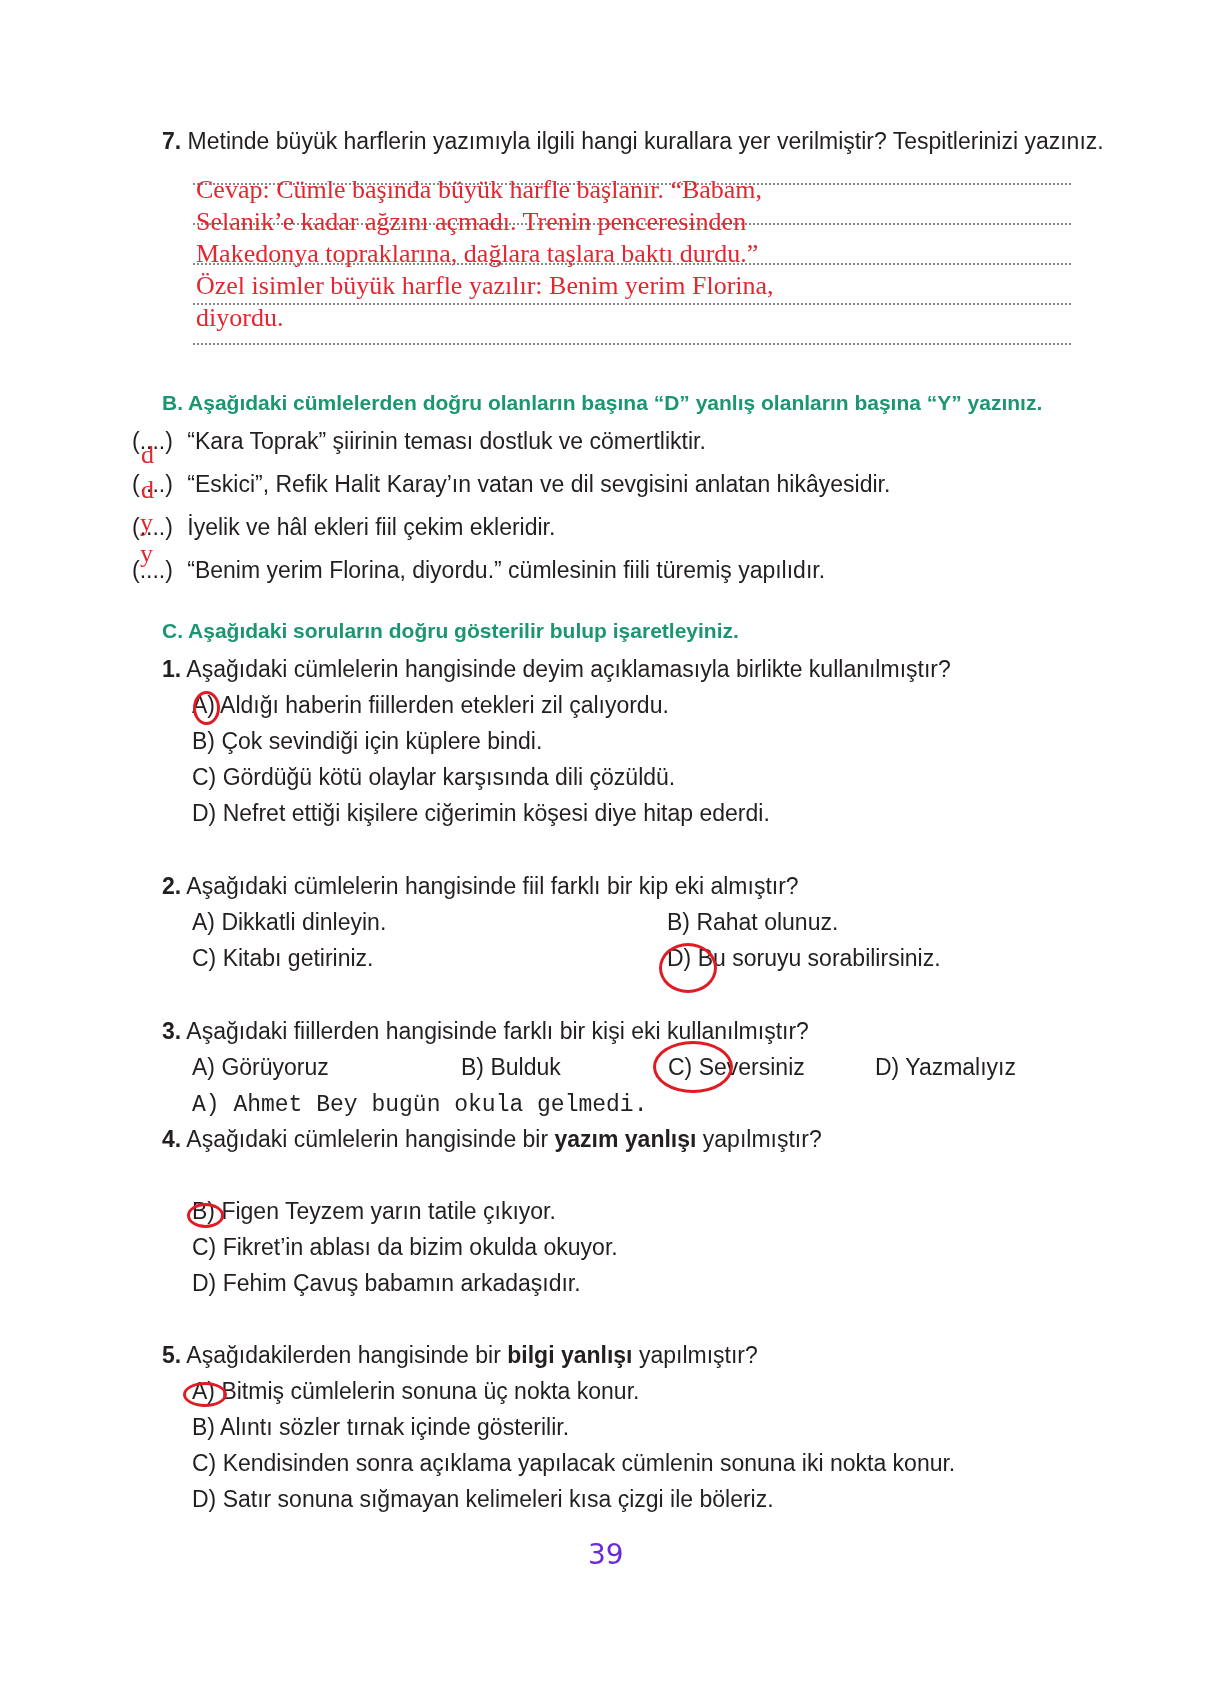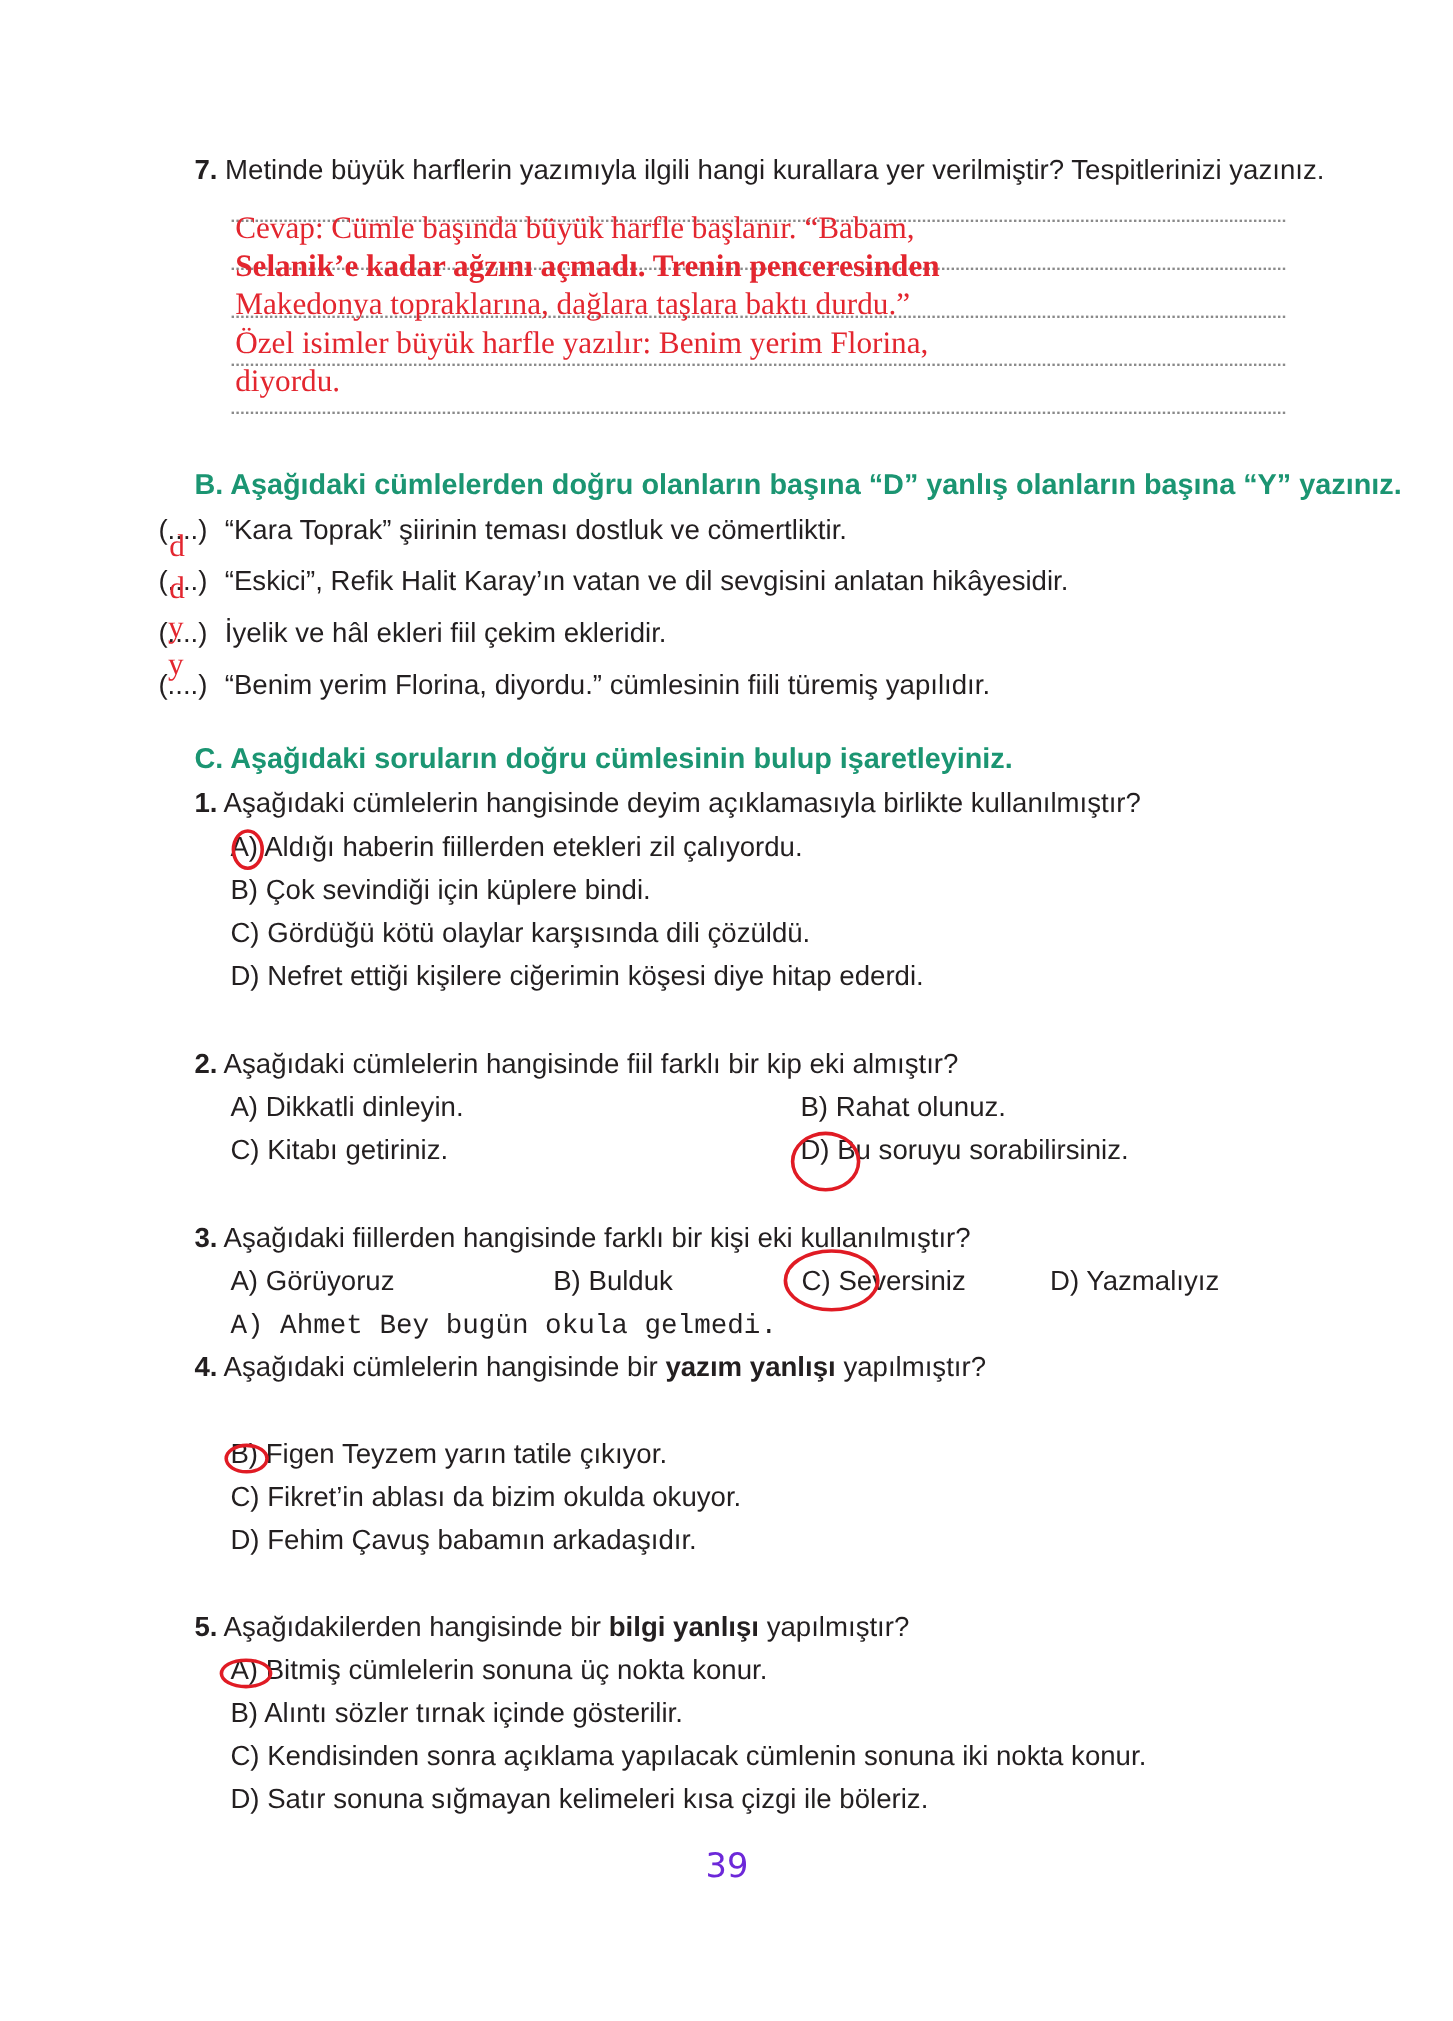--- a/index.html
+++ b/index.html
@@ -1,21 +1,21 @@
 <!DOCTYPE html>
 <html><head>
 <meta charset="utf-8">
 <style>
   html, body { margin: 0; padding: 0; background: #ffffff; }
   body { width: 1211px; height: 1684px; position: relative; overflow: hidden;
          font-family: "Liberation Sans", sans-serif; color: #231f20; }
   .abs { position: absolute; white-space: nowrap; }
   .q { font-size: 23px; }
   .num { font-weight: bold; }
-  .green { color: #1b9572; font-weight: bold; font-size: 24px; }
+  .green { color: #1b9572; font-weight: bold; font-size: 21px; }
   .hand { font-family: "Liberation Serif", "DejaVu Serif", serif; color: #e3262f; }
   .answer { font-size: 26px; line-height: 40px; }
   .dotline { position: absolute; left: 193px; width: 878px; height: 0;
              border-top: 2px dotted #8a8a8a; }
   .circle { position: absolute; border: 3px solid #e01b24; border-radius: 50%; box-sizing: border-box; }
   b.bold { font-weight: bold; }
   .pageno { font-family: "DejaVu Sans", sans-serif; font-size: 28px; color: #6d28d9; }
 </style>
 </head>
 <body>
@@ -26,21 +26,21 @@
 </div>
 
 <div class="dotline" style="top:183px;"></div>
 <div class="dotline" style="top:223px;"></div>
 <div class="dotline" style="top:263px;"></div>
 <div class="dotline" style="top:303px;"></div>
 <div class="dotline" style="top:343px;"></div>
 
 <div class="abs hand answer" style="left:196px; top:170px;">
   <div>Cevap: Cümle başında büyük harfle başlanır. “Babam,</div>
-  <div style="margin-top:-8px;font-weight:bold;">Selanik’e kadar ağzını açmadı. Trenin penceresinden</div>
+  <div style="margin-top:-8px;">Selanik’e kadar ağzını açmadı. Trenin penceresinden</div>
   <div style="margin-top:-8px;">Makedonya topraklarına, dağlara taşlara baktı durdu.”</div>
   <div style="margin-top:-8px;">Özel isimler büyük harfle yazılır: Benim yerim Florina,</div>
   <div style="margin-top:-8px;">diyordu.</div>
 </div>
 
 <div class="abs green" style="left:162px; top:391px;">B.  Aşağıdaki cümlelerden doğru olanların başına “D” yanlış olanların başına “Y” yazınız.</div>
 
 <div class="abs q" style="left:132px; top:428px;">
   <span>(....)</span>
   <span style="margin-left:8px;">“Kara Toprak” şiirinin teması dostluk ve cömertliktir.</span>
@@ -56,21 +56,21 @@
 <div class="abs q" style="left:132px; top:557px;">
   <span>(....)</span>
   <span style="margin-left:8px;">“Benim yerim Florina, diyordu.” cümlesinin fiili türemiş yapılıdır.</span>
 </div>
 
 <div class="abs hand" style="left:141px; top:440px; font-size:26px;">d</div>
 <div class="abs hand" style="left:141px; top:475px; font-size:26px;">d</div>
 <div class="abs hand" style="left:140px; top:508px; font-size:26px;">y</div>
 <div class="abs hand" style="left:140px; top:539px; font-size:26px;">y</div>
 
-<div class="abs green" style="left:162px; top:619px;">C.  Aşağıdaki soruların doğru cümlesinin bulup işaretleyiniz.</div>
+<div class="abs green" style="left:162px; top:619px;">C.  Aşağıdaki soruların doğru gösterilir bulup işaretleyiniz.</div>
 
 <div class="abs q" style="left:162px; top:656px;">
   <span class="num">1.</span>
   <span>Aşağıdaki cümlelerin hangisinde deyim açıklamasıyla birlikte kullanılmıştır?</span>
 </div>
 <div class="abs q" style="left:192px; top:692px;">A) Aldığı haberin fiillerden etekleri zil çalıyordu.</div>
 <div class="abs q" style="left:192px; top:728px;">B) Çok sevindiği için küplere bindi.</div>
 <div class="abs q" style="left:192px; top:764px;">C) Gördüğü kötü olaylar karşısında dili çözüldü.</div>
 <div class="abs q" style="left:192px; top:800px;">D) Nefret ettiği kişilere ciğerimin köşesi diye hitap ederdi.</div>
 <div class="circle" style="left:193px; top:691px; width:27px; height:34px;"></div>

